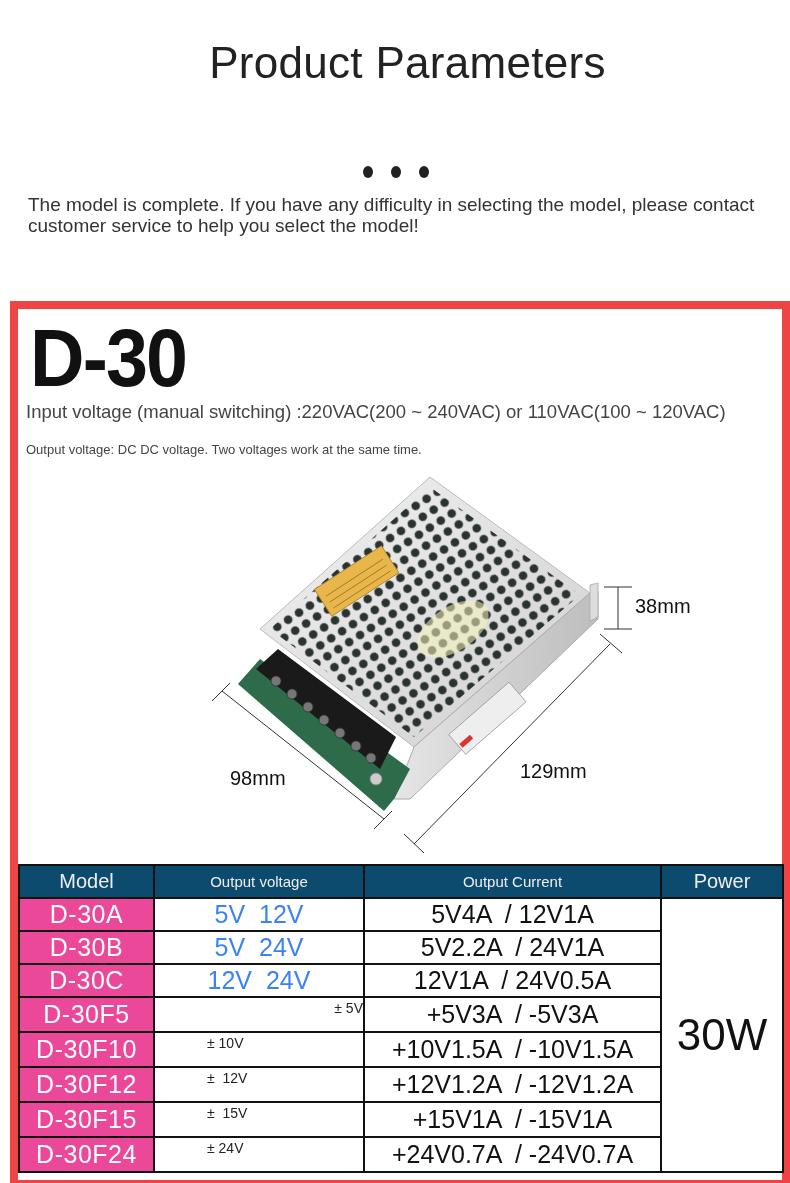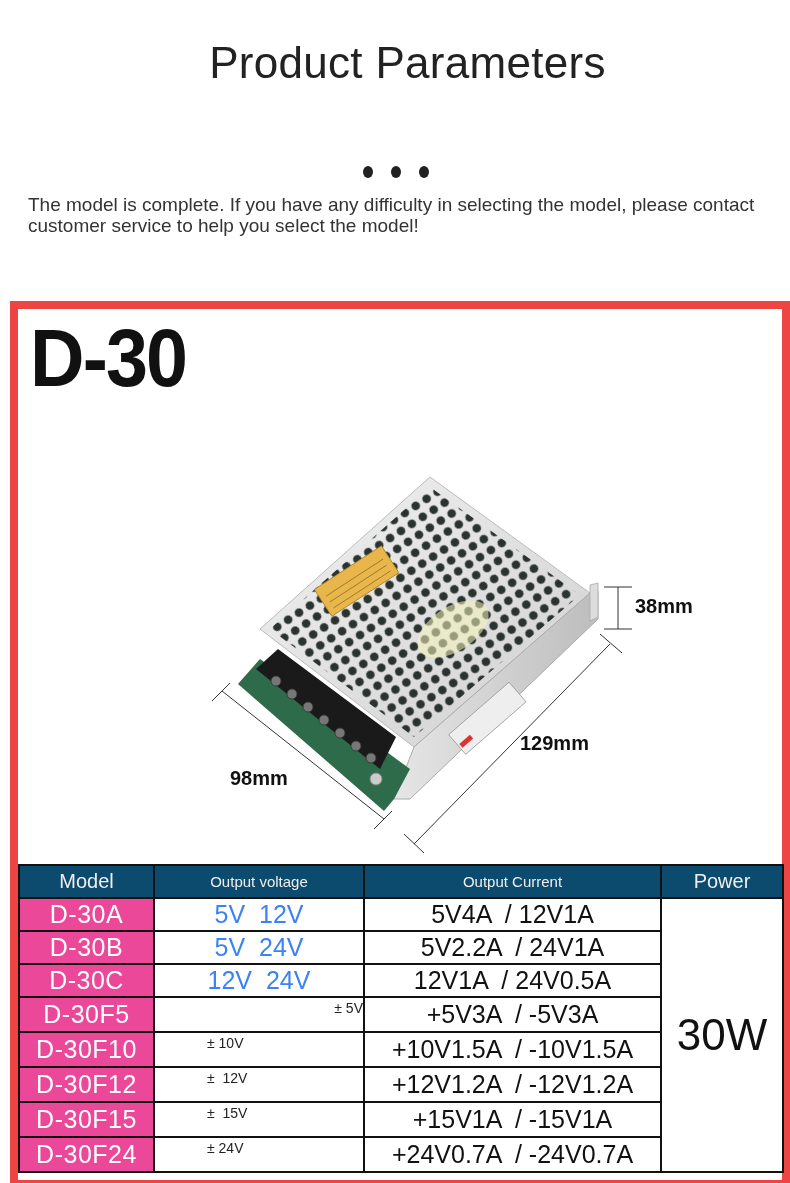--- a/index.html
+++ b/index.html
@@ -9,21 +9,21 @@
   .dots { position: absolute; left: 363px; top: 166px; display: flex; gap: 18px; }
   .dots span { width: 10px; height: 12px; border-radius: 50%; background: #222; display: block; }
   .intro { position: absolute; left: 28px; top: 194px; width: 740px; font-size: 19px; line-height: 21px; color: #333; }
 
   .spec-box { position: absolute; left: 10px; top: 301px; width: 764px; height: 871px; border: 8px solid #ef4444; box-sizing: content-box; }
   .model-title { position: absolute; left: 12px; top: 2px; font-size: 82px; font-weight: bold; color: #111; letter-spacing: -2px; font-family: "Liberation Sans", sans-serif; transform: scaleX(0.92); transform-origin: left; }
   .input-line { position: absolute; left: 8px; top: 92px; font-size: 18.5px; color: #444; white-space: nowrap; }
   .output-line { position: absolute; left: 8px; top: 133px; font-size: 13px; color: #444; white-space: nowrap; }
 
   .product-area { position: absolute; left: 180px; top: 160px; width: 500px; height: 390px; }
-  .dim-label { position: absolute; font-size: 20px; color: #111; font-weight: bold; }
+  .dim-label { position: absolute; font-size: 20px; color: #111; font-weight: normal; }
 
   table.spec-table { position: absolute; left: 0; top: 555px; width: 764px; border-collapse: collapse; table-layout: fixed; }
   .spec-table td, .spec-table th { border: 2px solid #111; padding: 0; height: 31px; text-align: center; vertical-align: middle; }
   .spec-table th { background: #0c4a6e; color: #eee; font-weight: normal; height: 31px; }
   .spec-table th.big { font-size: 20px; }
   .spec-table th.small { font-size: 15px; }
   .spec-table td.model { background: #ec4899; color: #fff; font-size: 25px; letter-spacing: 0.5px; }
   .spec-table td.volt { font-size: 25px; color: #3b82f6; }
   .spec-table td.volt.pm { font-size: 14px; text-align: left; padding-left: 52px; vertical-align: top; padding-top: 2px; color: #222; }
   .spec-table td.cur { font-size: 25px; color: #111; }
@@ -37,20 +37,22 @@
 <div class="dots">
   <span></span>
   <span></span>
   <span></span>
 </div>
 
 <div class="intro">The model is complete. If you have any difficulty in selecting the model, please contact customer service to help you select the model!</div>
 
 <div class="spec-box">
   <div class="model-title">D-30</div>
+  <div class="input-line">Input voltage (manual switching) :220VAC(200 ~ 240VAC) or 110VAC(100 ~ 120VAC)</div>
+  <div class="output-line">Output voltage: DC DC voltage. Two voltages work at the same time.</div>
 
   <div class="product-area">
     <svg width="500" height="390" viewBox="0 0 500 390">
       <defs>
         <pattern id="holes" x="0" y="0" width="13" height="13" patternUnits="userSpaceOnUse" patternTransform="rotate(-33)">
           <circle cx="6.5" cy="6.5" r="4.3" fill="#2a3330"></circle>
         </pattern>
         <linearGradient id="metal" x1="0" y1="0" x2="1" y2="1">
           <stop offset="0" stop-color="#f2f2f2"></stop>
           <stop offset="1" stop-color="#cfcfcf"></stop>
@@ -101,21 +103,21 @@
         <line x1="406" y1="160" x2="434" y2="160"></line>
         <line x1="24" y1="222" x2="186" y2="350"></line>
         <line x1="14" y1="232" x2="32" y2="214"></line>
         <line x1="176" y1="360" x2="194" y2="342"></line>
         <line x1="216" y1="375" x2="412" y2="175"></line>
         <line x1="206" y1="365" x2="226" y2="384"></line>
         <line x1="402" y1="165" x2="424" y2="184"></line>
       </g>
     </svg>
     <div class="dim-label" style="left:437px; top:126px;">38mm</div>
-    <div class="dim-label" style="left:322px; top:263px;text-align:right;">129mm</div>
+    <div class="dim-label" style="left:322px; top:291px;text-align:right;">129mm</div>
     <div class="dim-label" style="left:32px; top:298px;">98mm</div>
   </div>
 
   <table class="spec-table">
     <colgroup>
       <col style="width:135px">
       <col style="width:210px">
       <col style="width:297px">
       <col style="width:122px">
     </colgroup>

